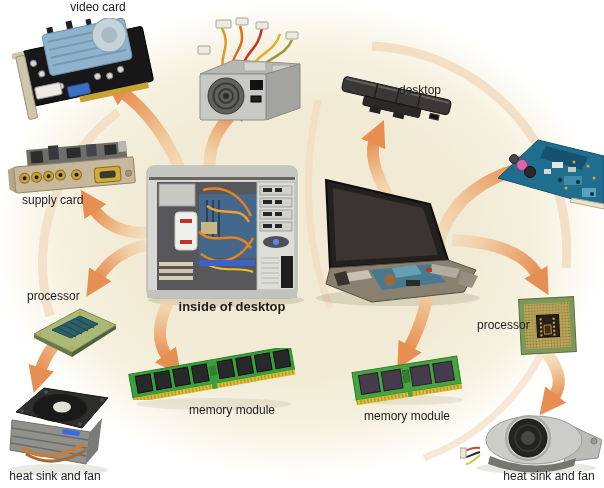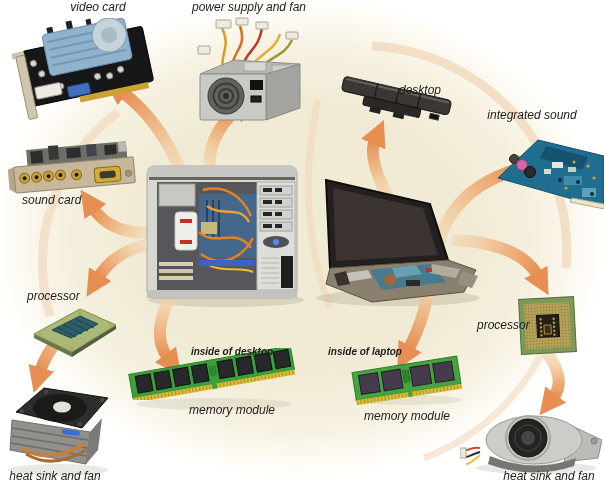--- a/index.html
+++ b/index.html
@@ -1,29 +1,28 @@
 <!DOCTYPE html>
 <html><head>
 <meta charset="utf-8">
 <style>
   html,body{margin:0;padding:0;}
   #stage{
     position:relative;width:604px;height:488px;overflow:hidden;
     background:radial-gradient(ellipse 310px 242px at 300px 238px,
       #f1ebd5 0%, #f1ebd5 55%, #f6f1e0 78%, #fffefb 97%, #ffffff 100%);
     font-family:"Liberation Sans",sans-serif;
-    font-style:italic;
   }
   #stage svg{position:absolute;}
   .lbl{
     position:absolute;font-size:12px;color:#1c1c1c;white-space:nowrap;
     font-family:"Liberation Sans",sans-serif;line-height:13px;
   }
   .lbl.c{transform:translateX(-50%);text-align:center;}
-  .lbl.b{font-weight:bold;font-size:10px;margin-top:45px;}
+  .lbl.b{font-weight:bold;font-size:13px;}
 </style>
 </head>
 <body>
 
 <div id="stage">
 
   <svg width="604" height="488" viewBox="0 0 604 488" style="left:0;top:0">
     <g fill="none" stroke="#f1d9bd">
       <path d="M372 46 A205 205 0 0 1 566 268" stroke-width="9" opacity="0.8"></path>
       <path d="M560 300 A215 215 0 0 1 424 458" stroke-width="7" opacity="0.6"></path>
@@ -381,28 +380,25 @@
     <circle cx="68" cy="30" r="13" fill="none" stroke="#3a3a38" stroke-width="1.5"></circle>
     <circle cx="68" cy="30" r="7" fill="#464644"></circle>
     <path d="M20 40 C10 38 8 44 4 42" stroke="#cc4a2a" stroke-width="2" fill="none"></path>
     <path d="M20 44 C12 46 8 50 4 49" stroke="#282826" stroke-width="2" fill="none"></path>
     <path d="M20 47 C14 52 10 56 6 56" stroke="#e0c040" stroke-width="2" fill="none"></path>
     <rect x="0" y="40" width="6" height="10" fill="#ece8dc" stroke="#a8a49a"></rect>
     <circle cx="134" cy="33" r="3" fill="#9a9a96" stroke="#7a7a76"></circle>
   </svg>
 
   <div class="lbl c" style="left:98px;top:1px">video card</div>
-  <div class="lbl c" style="left:249px;top:1px">power supply and fan</div>
   <div class="lbl" style="left:399px;top:84px">desktop</div>
   <div class="lbl c" style="left:532px;top:109px">
-    <span style="display:block">integrated sound</span>
   </div>
-  <div class="lbl" style="left:22px;top:194px">sound card</div>
+  <div class="lbl" style="left:22px;top:194px">supply card</div>
   <div class="lbl c b" style="left:232px;top:300px">inside of desktop</div>
-  <div class="lbl c b" style="left:365px;top:300px">inside of laptop</div>
   <div class="lbl" style="left:27px;top:290px">processor</div>
   <div class="lbl c" style="left:232px;top:404px">memory module</div>
   <div class="lbl c" style="left:407px;top:410px">memory module</div>
   <div class="lbl" style="left:477px;top:319px">processor</div>
   <div class="lbl c" style="left:55px;top:470px">heat sink and fan</div>
   <div class="lbl c" style="left:549px;top:470px">heat sink and fan</div>
 
 </div>
 
 </body></html>

